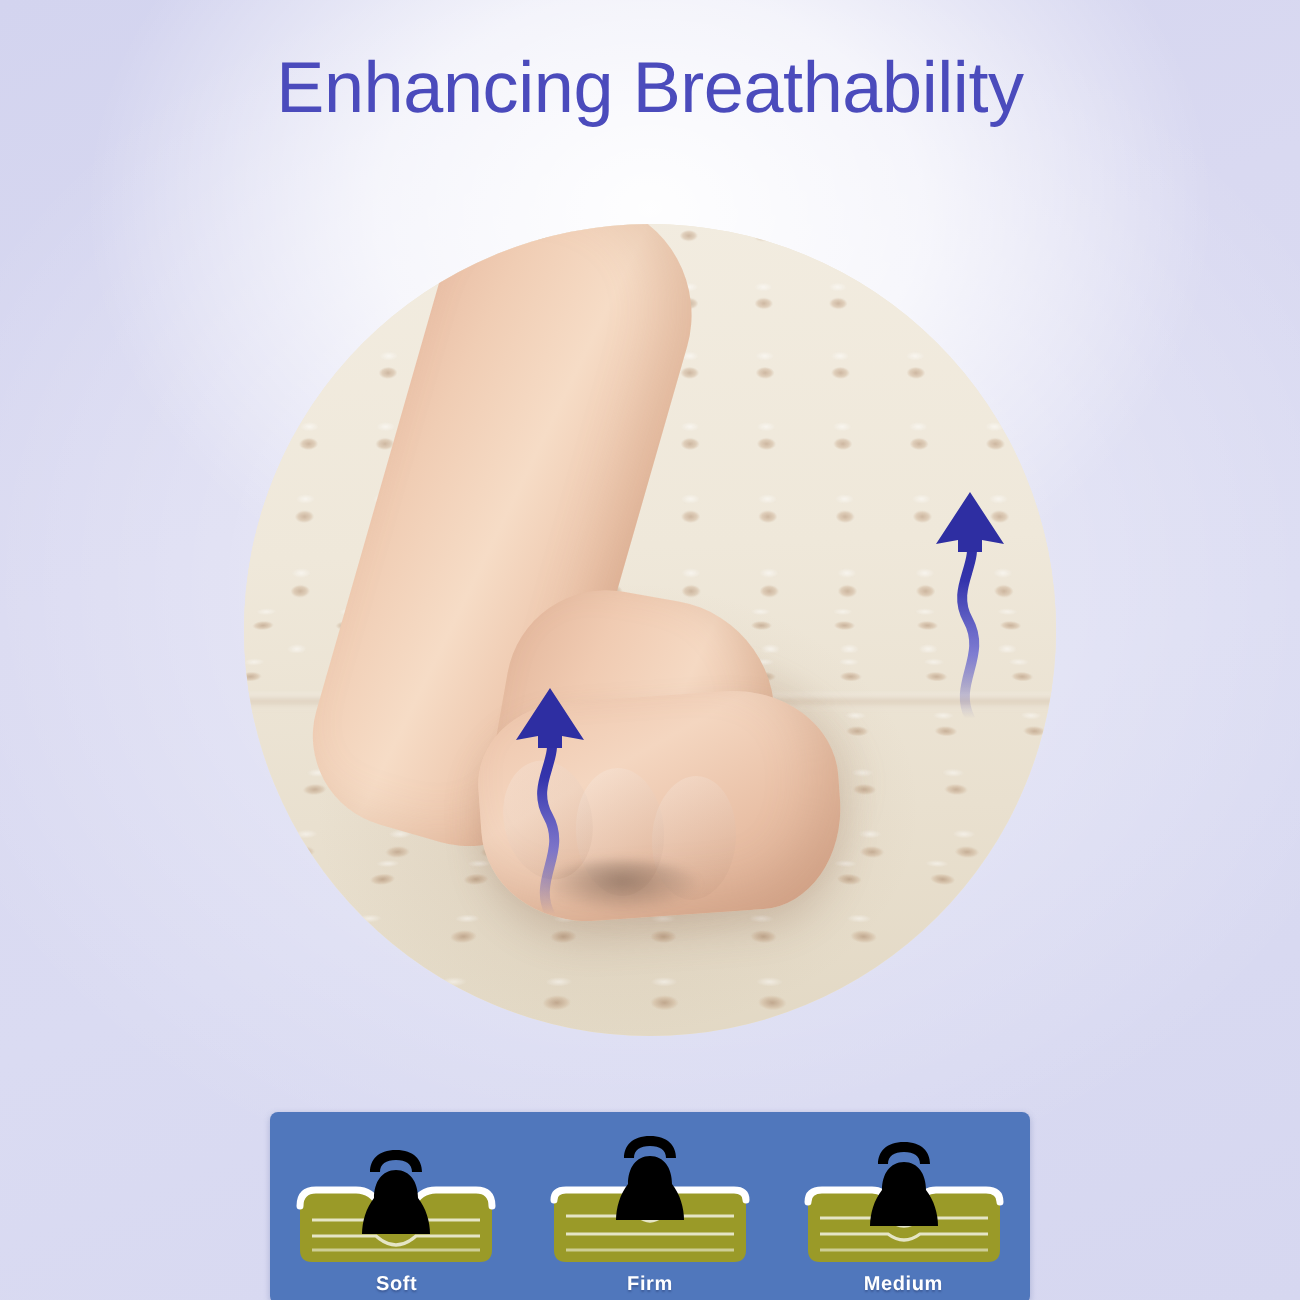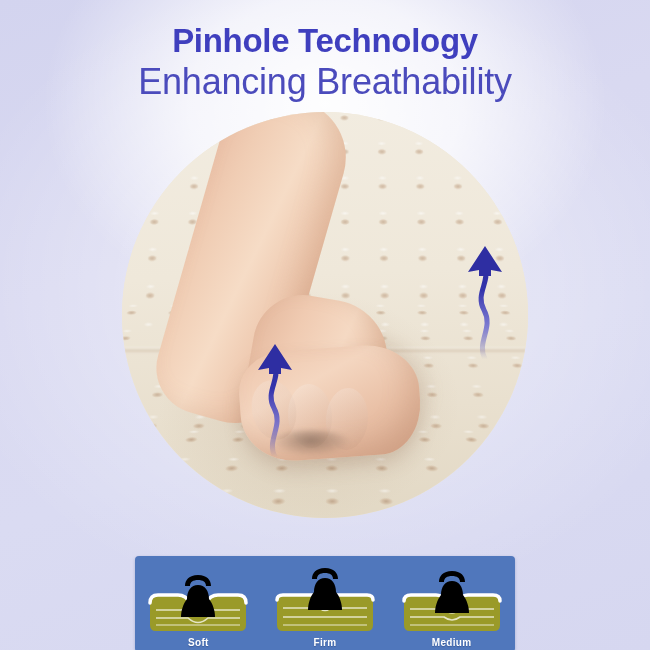--- a/index.html
+++ b/index.html
@@ -238,21 +238,20 @@
     margin-bottom: 4px;
     text-shadow: 0 1px 1px rgba(40,60,110,0.45);
   }
 </style>
 </head>
 <body>
 
 <div id="stage">
 
   <div id="title-block">
-    <div id="main-title">Pinhole Technology</div>
     <div id="sub-title">Enhancing Breathability</div>
   </div>
 
   <div id="photo-circle">
 
     <div class="foam-base"></div>
     <div class="holes top"></div>
     <div class="holes mid"></div>
     <div class="holes bot"></div>
     <div class="seam"></div>

